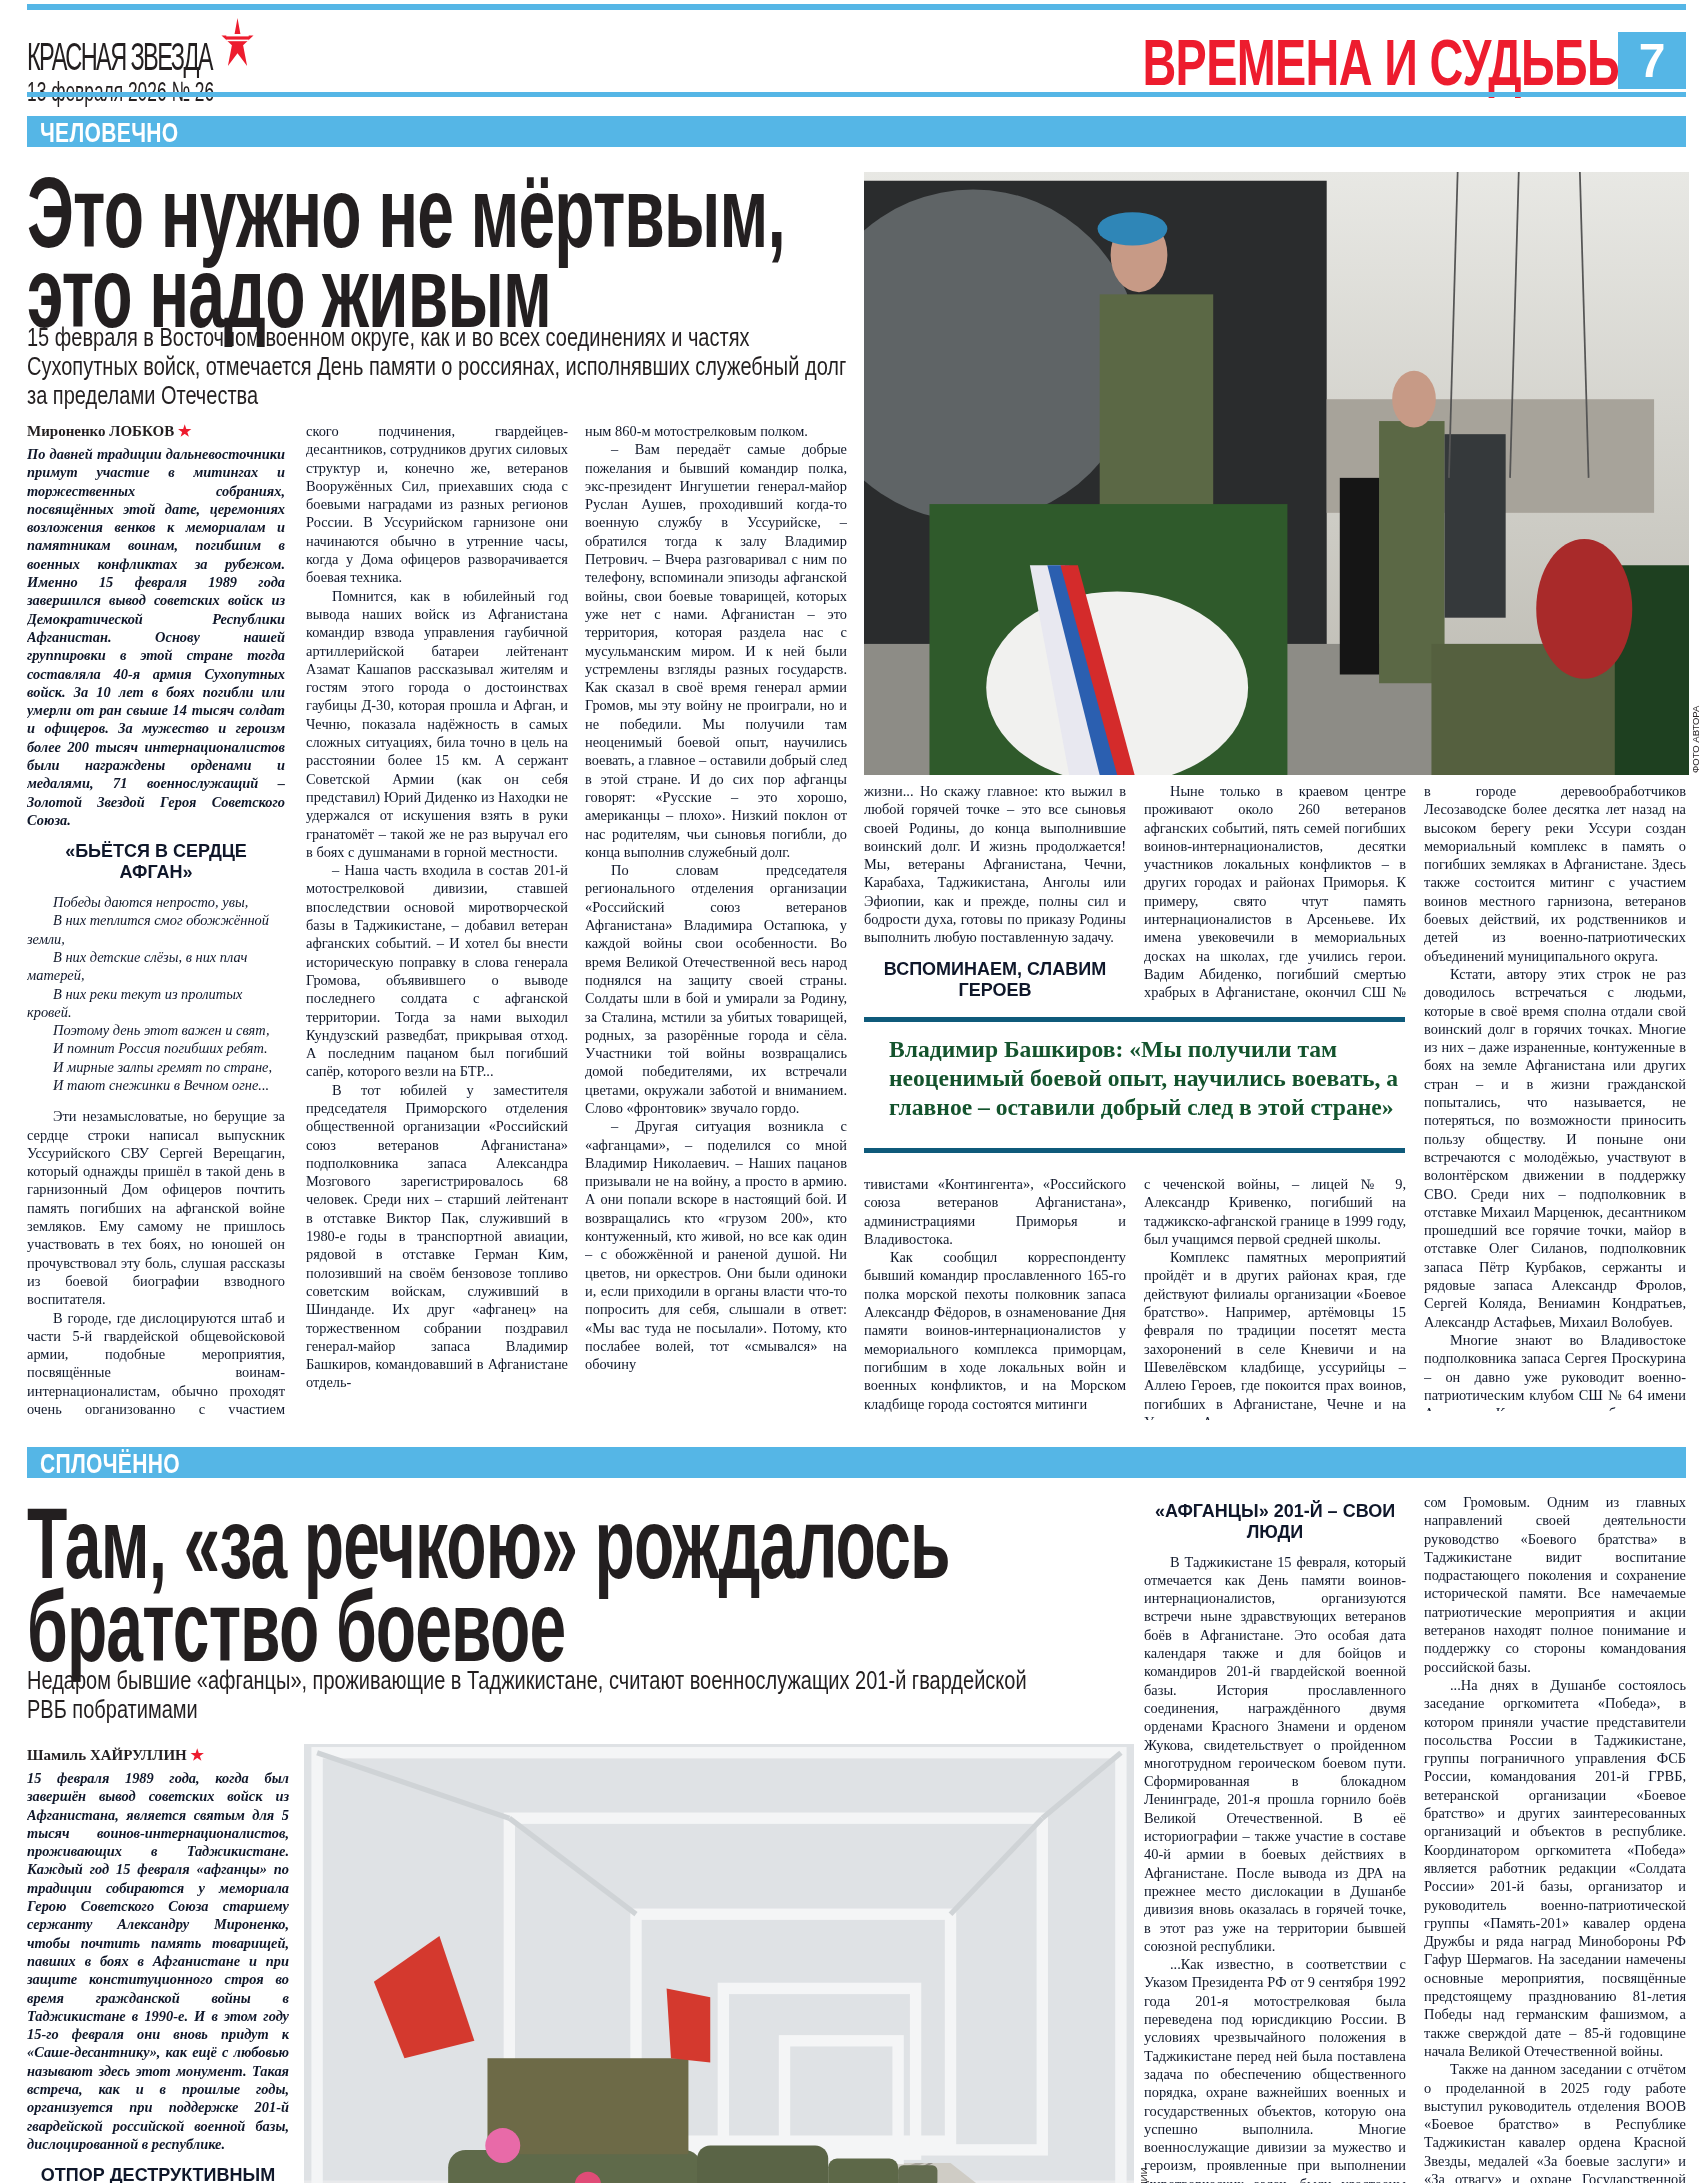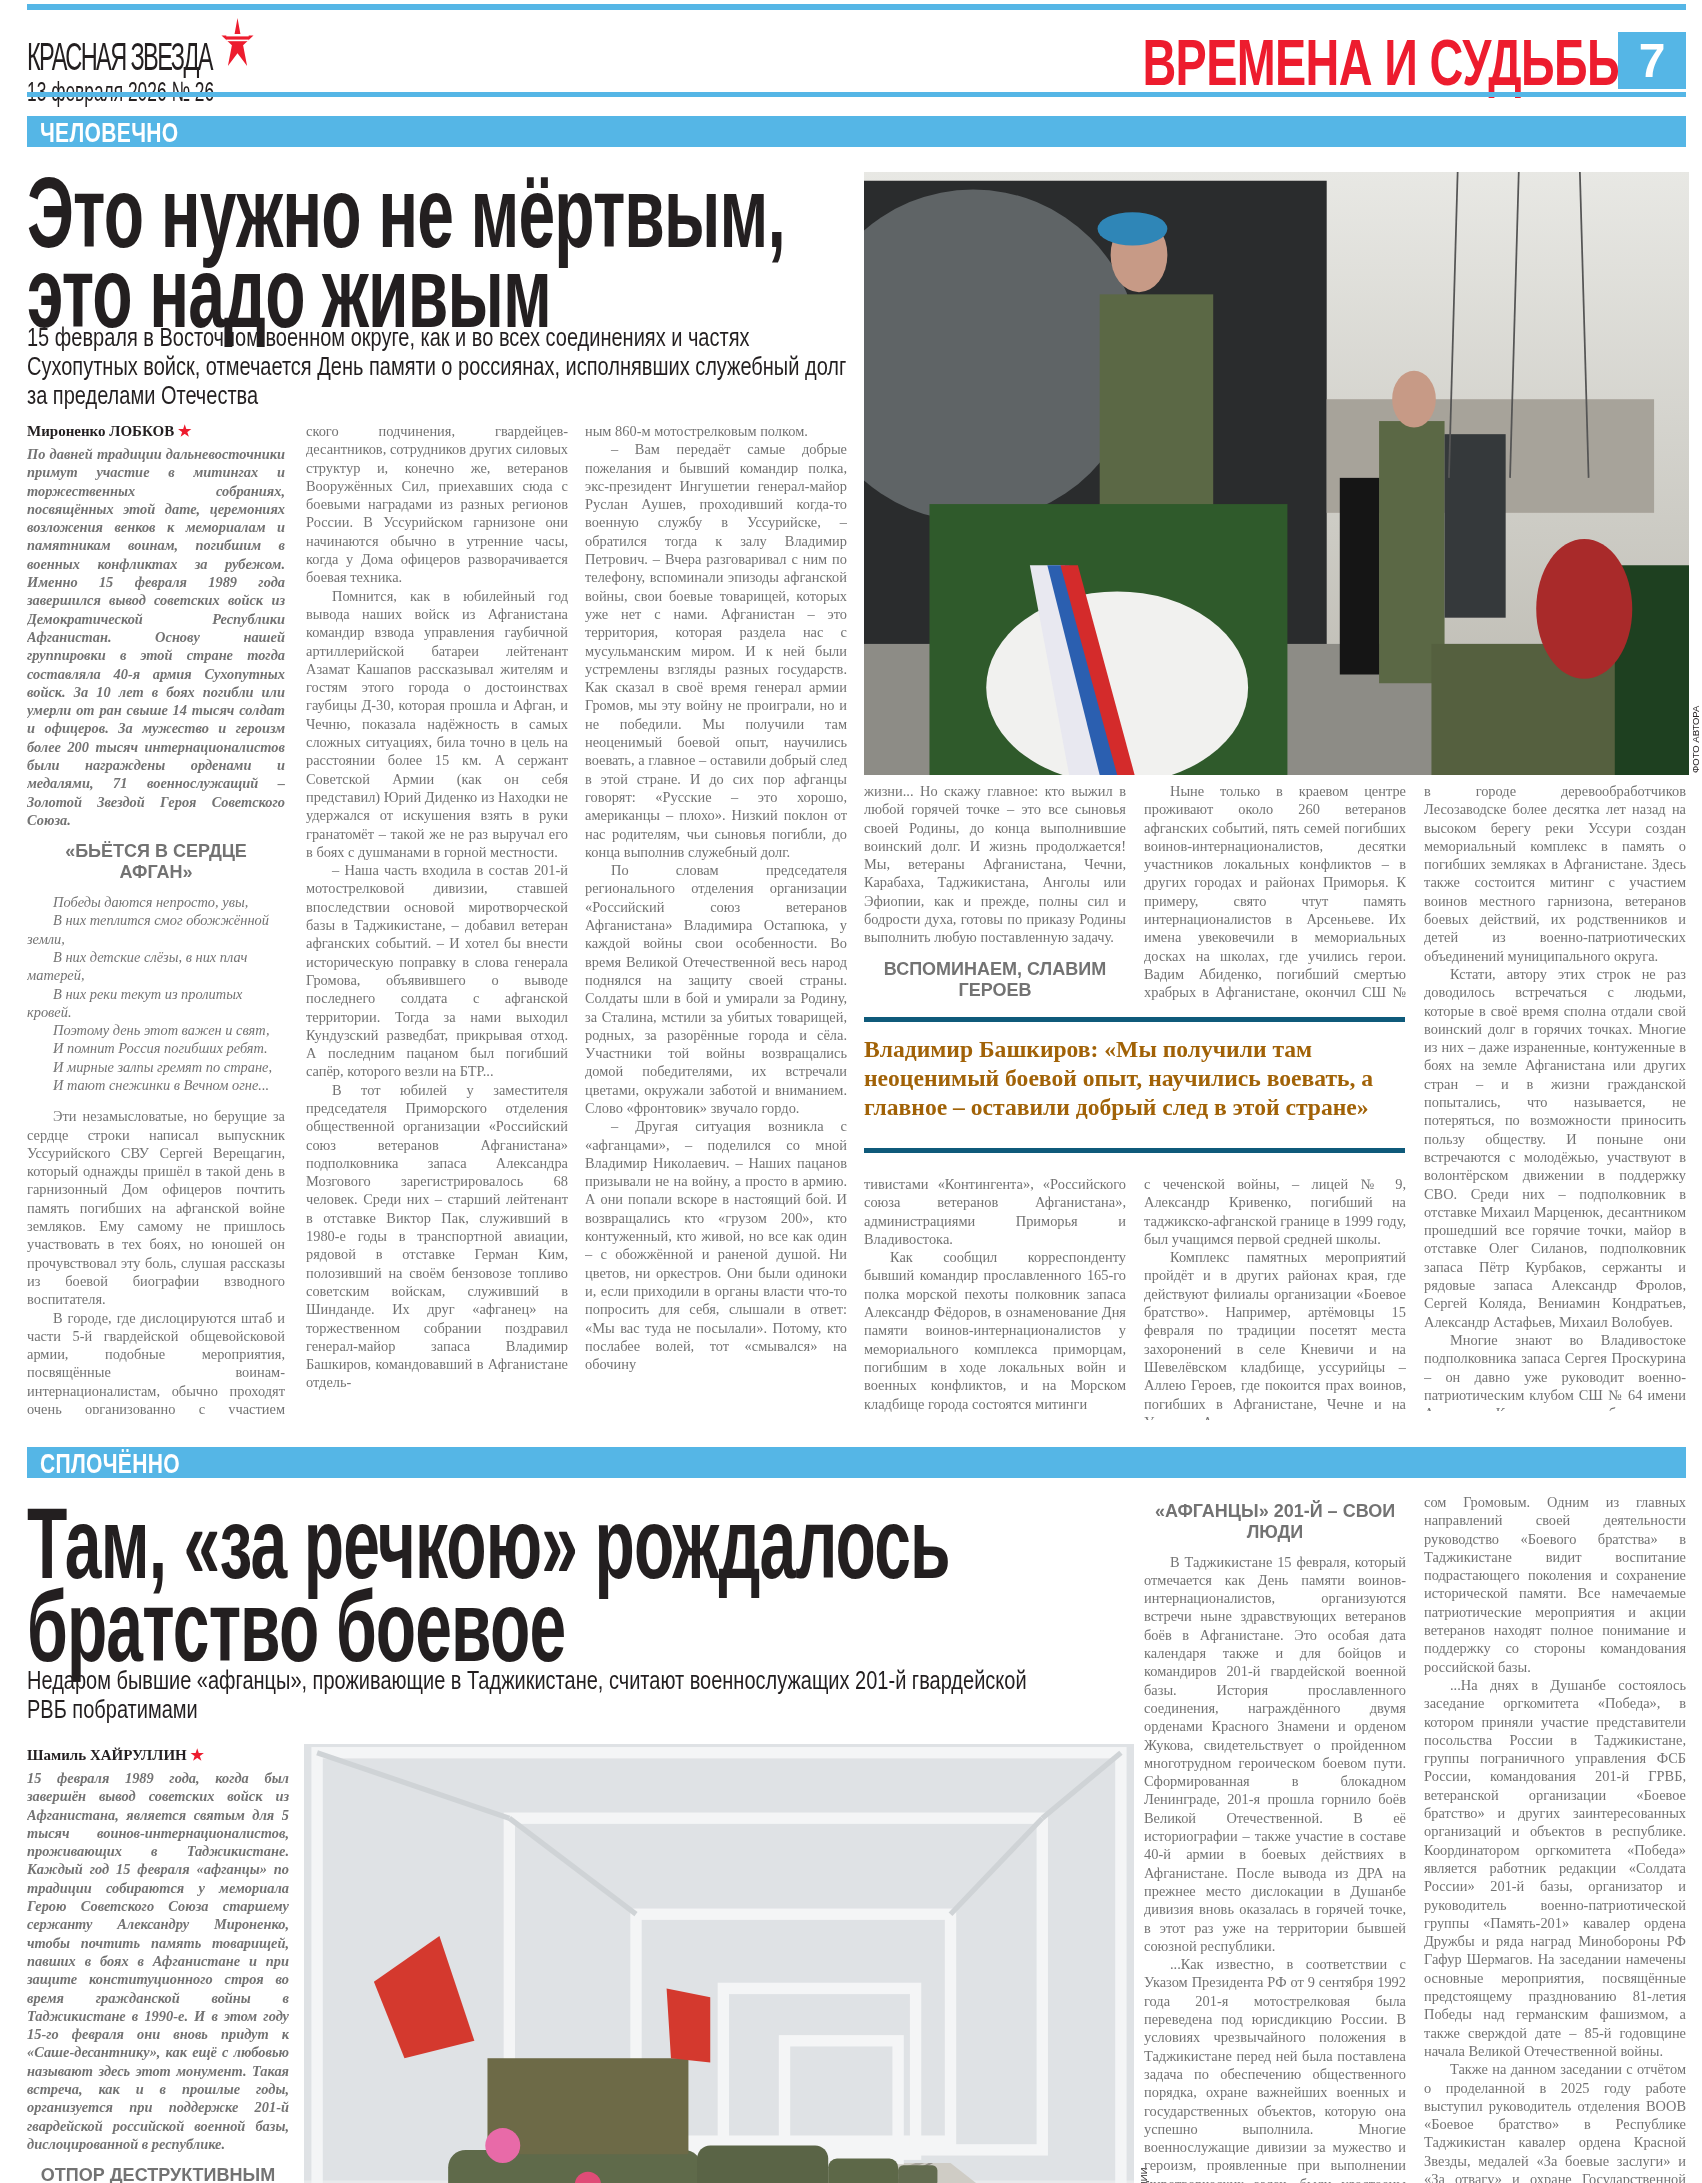--- a/index.html
+++ b/index.html
@@ -18,31 +18,31 @@
 
   .rubric-bar { position: absolute; left: 27px; width: 1659px; height: 31px; background: #55b6e6; }
   .rubric-text { position: absolute; left: 13px; top: 1.7px; font-family: "Liberation Sans", sans-serif; font-weight: 700; font-size: 27px; color: #fff; transform: scaleX(0.78); transform-origin: left top; letter-spacing: 0.4px; }
 
   .headline { position: absolute; font-family: "Liberation Sans", sans-serif; font-weight: 700; color: #231f20; line-height: 1.0; transform: scaleX(0.66); transform-origin: left top; white-space: nowrap; letter-spacing: -1.3px; }
   .deck { position: absolute; font-family: "Liberation Sans", sans-serif; font-size: 25px; line-height: 1.16; color: #231f20; transform: scaleX(0.8); transform-origin: left top; }
 
   .byline { position: absolute; font-family: "Liberation Serif", serif; font-size: 15px; font-weight: 700; color: #231f20; white-space: nowrap; }
   .byline .star { color: #ed1c2e; }
 
-  .col { position: absolute; font-family: "Liberation Serif", serif; font-size: 14.4px; line-height: 18.3px; text-align: justify; color: #737373; hyphens: auto; overflow: hidden; }
+  .col { position: absolute; font-family: "Liberation Serif", serif; font-size: 14.4px; line-height: 18.3px; text-align: justify; color: #0f172a; hyphens: auto; overflow: hidden; }
   .col p { text-indent: 26px; }
   .col p.noindent { text-indent: 0; }
   .lead { font-style: italic; font-weight: 700; text-indent: 0 !important; }
   .subhead { font-family: "Liberation Sans", sans-serif; font-weight: 700; font-size: 18px; line-height: 21px; text-indent: 0 !important; margin: 12.2px 0 9.6px; text-align: center; }
   .poem p { font-style: italic; text-indent: 26px; text-align: left; }
 
   .photo { position: absolute; overflow: hidden; }
   .photo-credit { position: absolute; font-family: "Liberation Sans", sans-serif; font-size: 9.6px; color: #231f20; transform: rotate(-90deg); transform-origin: left top; white-space: nowrap; }
 
-  .pullquote { position: absolute; font-family: "Liberation Serif", serif; font-weight: 700; color: #a16207; font-size: 23.6px; line-height: 29px; }
+  .pullquote { position: absolute; font-family: "Liberation Serif", serif; font-weight: 700; color: #14532d; font-size: 23.6px; line-height: 29px; margin-left: 25px; }
   .pullquote-rule { position: absolute; height: 5.2px; background: #0f5a7a; }
 </style>
 </head>
 <body>
 
 <div class="rule-blue" style="top:4.4px;height:5.2px;"></div>
 <div class="abs masthead-logo">КРАСНАЯ ЗВЕЗДА</div>
 <svg class="abs logo-star" viewBox="0 0 40 60">
   <polygon points="20,0 24,22 40,22 27,34 32,60 20,44 8,60 13,34 0,22 16,22" fill="#ed1c2e"></polygon>
   <rect x="6" y="20" width="28" height="3" fill="#fff"></rect>

